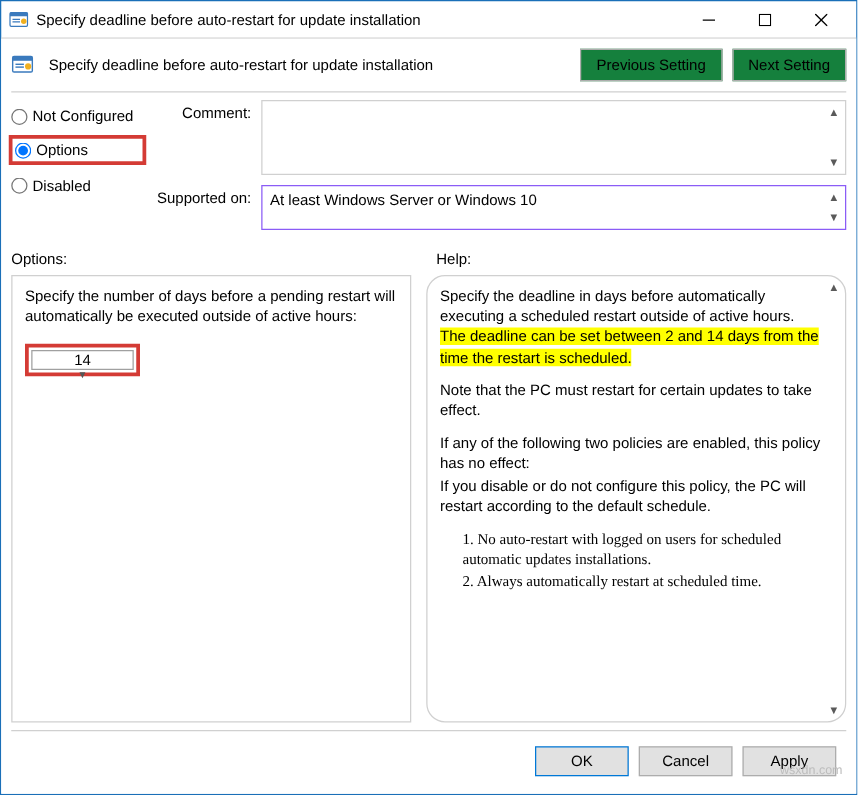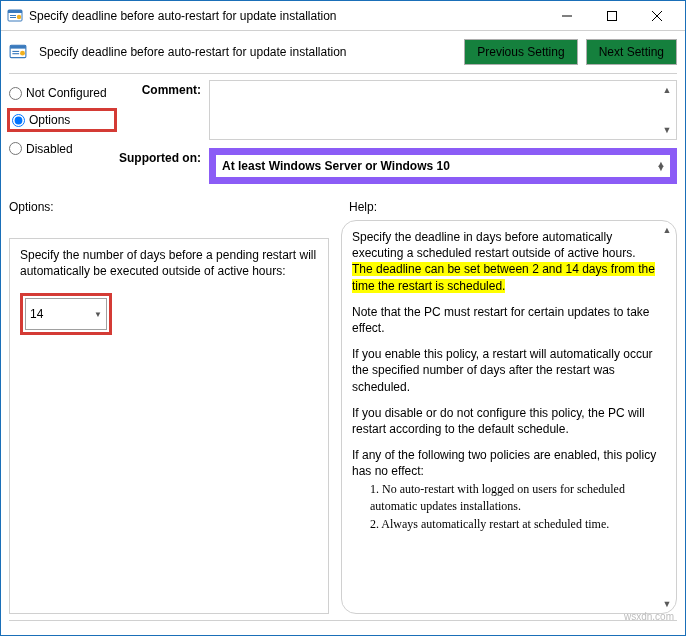--- a/index.html
+++ b/index.html
@@ -14,37 +14,37 @@
     .header-row { display: flex; align-items: center; margin-bottom: 6px; gap: 8px; }
     .header-icon { width: 18px; height: 18px; margin-right: 4px; }
     .header-title { flex: 1; color: #000; }
     .nav-btn { padding: 5px 12px; border: 1px solid #adadad; background: #15803d; cursor: pointer; min-width: 90px; }
     .divider { height: 1px; background: #d0d0d0; margin: 2px 0 6px; }
     .top-section { display: flex; gap: 0; }
     .radio-col { width: 110px; padding-top: 6px; }
     .radio-row { display: flex; align-items: center; margin-bottom: 12px; gap: 4px; cursor: pointer; }
     .radio-row input { margin: 0; }
     .highlight-box { border: 3px solid #d43b35; padding: 2px 44px 2px 2px; margin: -4px -2px; display: inline-flex; align-items: center; gap: 4px; }
-    .fields-col { flex: 1; font-weight: bold; }
+    .fields-col { flex: 1; }
     .field-row { display: flex; margin-bottom: 8px; }
     .field-label { width: 90px; padding-top: 3px; text-align: right; padding-right: 8px; color: #000; }
     .comment-box { flex: 1; height: 60px; border: 1px solid #d0d0d0; background: #fff; position: relative; padding: 2px; }
-    .supported-box { flex: 1; height: 36px; border: 7px solid #8b5cf6; background: #fff; padding: 4px 18px 4px 6px; position: relative; }
+    .supported-box { flex: 1; height: 36px; border: 1px solid #8b5cf6; background: #fff; padding: 4px 18px 4px 6px; position: relative; }
     .scroll-arrow { position: absolute; right: 2px; width: 14px; height: 14px; display: flex; align-items: center; justify-content: center; color: #5a5a5a; font-size: 9px; cursor: default; }
     .scroll-arrow.up { top: 2px; }
     .scroll-arrow.down { bottom: 2px; }
     .mid-labels { display: flex; margin: 8px 0 6px; gap: 20px; }
     .mid-labels .lbl { color: #000; }
     .mid-labels .lbl.opt { width: 320px; }
     .panels { flex: 1; display: flex; gap: 12px; min-height: 0; margin-bottom: 4px; }
     .panel { border: 1px solid #d0d0d0; padding: 8px 10px; overflow: hidden; background: #fff; }
-    .panel.options { width: 320px; margin-top: 18px; }
+    .panel.options { width: 320px; }
     .panel.help { flex: 1; display: flex; flex-direction: column; position: relative; padding-right: 18px; border-radius: 15px; }
     .options-text { line-height: 1.35; margin-bottom: 14px; }
-    .dropdown { width: 82px; height: 32px; border: 1px solid #a0a0a0; background: #fff; display: flex; align-items: center; padding: 0 4px; justify-content: space-between; cursor: pointer; }
+    .dropdown { width: 82px; height: 16px; border: 1px solid #a0a0a0; background: #fff; display: flex; align-items: center; padding: 0 4px; justify-content: space-between; cursor: pointer; flex-direction: column; }
     .dropdown-highlight { border: 3px solid #d43b35; padding: 2px; display: inline-block; }
     .dd-arrow { font-size: 8px; color: #555; }
     .help-text { line-height: 1.35; }
     .help-text p { margin-bottom: 10px; }
     .yellow-hl { background: #ffff00; }
     .indent { padding-left: 18px; font-family: Liberation Serif, serif; }
     .footer { display: flex; justify-content: flex-end; align-items: center; gap: 8px; padding: 6px 8px; }
     .footer-btn { min-width: 75px; padding: 4px 14px; border: 1px solid #adadad; background: #e1e1e1; cursor: pointer; text-align: center; }
     .footer-btn.primary { border-color: #0078d7; }
     .watermark { position: absolute; bottom: 14px; right: 12px; color: #bdbdbd; font-size: 10px; pointer-events: none; }
@@ -150,27 +150,31 @@
             <span>14</span>
             <span class="dd-arrow">▼</span>
           </div>
         </span>
       </div>
 
       <div class="panel help">
         <div class="help-text">
           <p><span>Specify the deadline in days before automatically executing a scheduled restart outside of active hours. </span><span class="yellow-hl">The deadline can be set between 2 and 14 days from the time the restart is scheduled.</span></p>
           <p>Note that the PC must restart for certain updates to take effect.</p>
-          <p>If you enable this policy, a restart will automatically occur the specified number of days after the restart was scheduled.</p>
+          <p style="margin-bottom:2px">If any of the following two policies are enabled, this policy has no effect:</p>
           <p>If you disable or do not configure this policy, the PC will restart according to the default schedule.</p>
-          <p style="margin-bottom:2px">If any of the following two policies are enabled, this policy has no effect:</p>
           <p class="indent" style="margin-bottom:2px">1. No auto-restart with logged on users for scheduled automatic updates installations.</p>
           <p class="indent">2. Always automatically restart at scheduled time.</p>
         </div>
         <div class="scroll-arrow up">▲</div>
         <div class="scroll-arrow down">▼</div>
       </div>
     </div>
     <div class="divider"></div>
 
+    <div class="footer">
+      <button class="footer-btn primary">OK</button>
+      <button class="footer-btn">Cancel</button>
+      <button class="footer-btn">Apply</button>
+    </div>
   </div>
   <span class="watermark">wsxdn.com</span>
 </div>
 
 </body></html>

